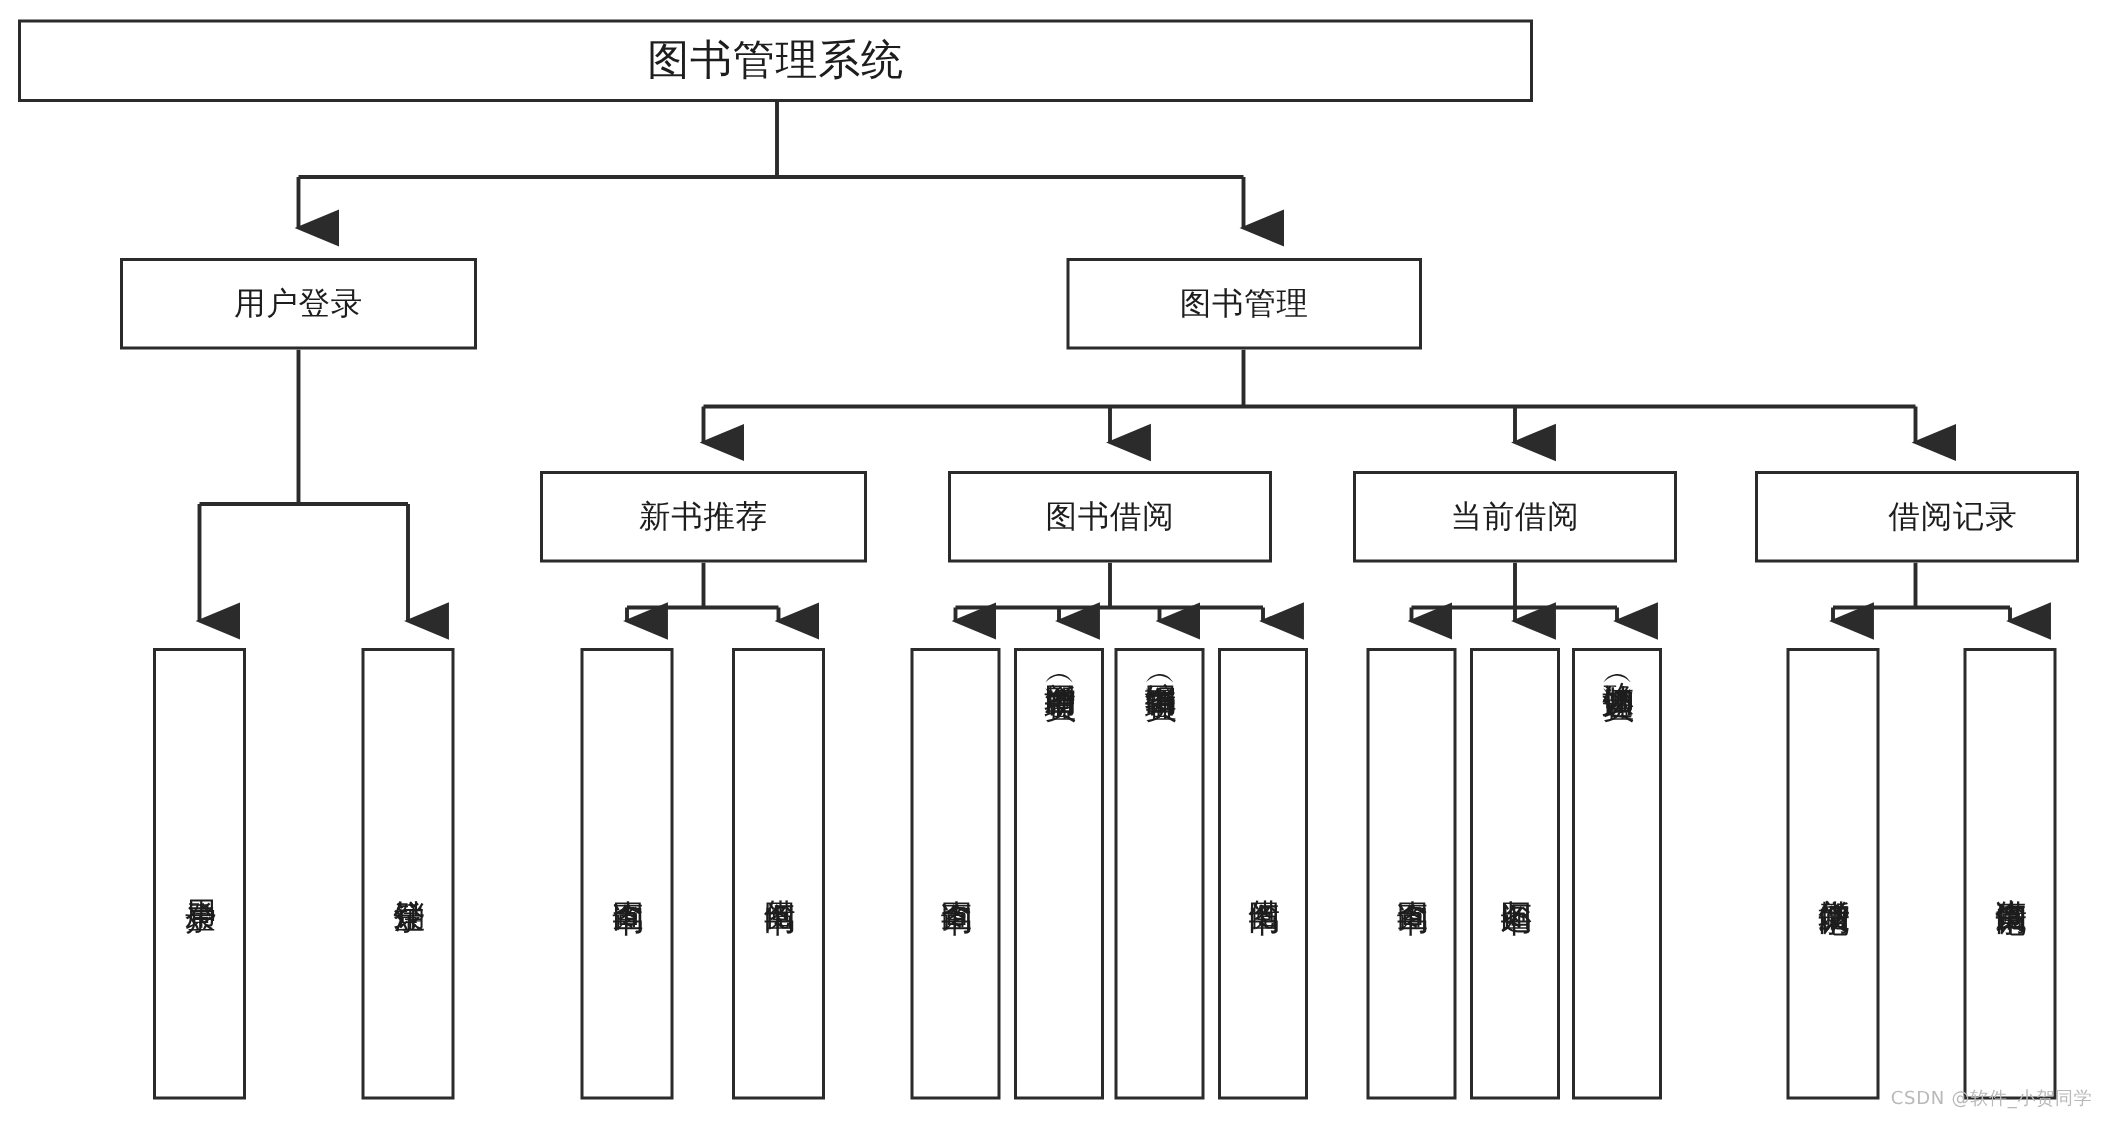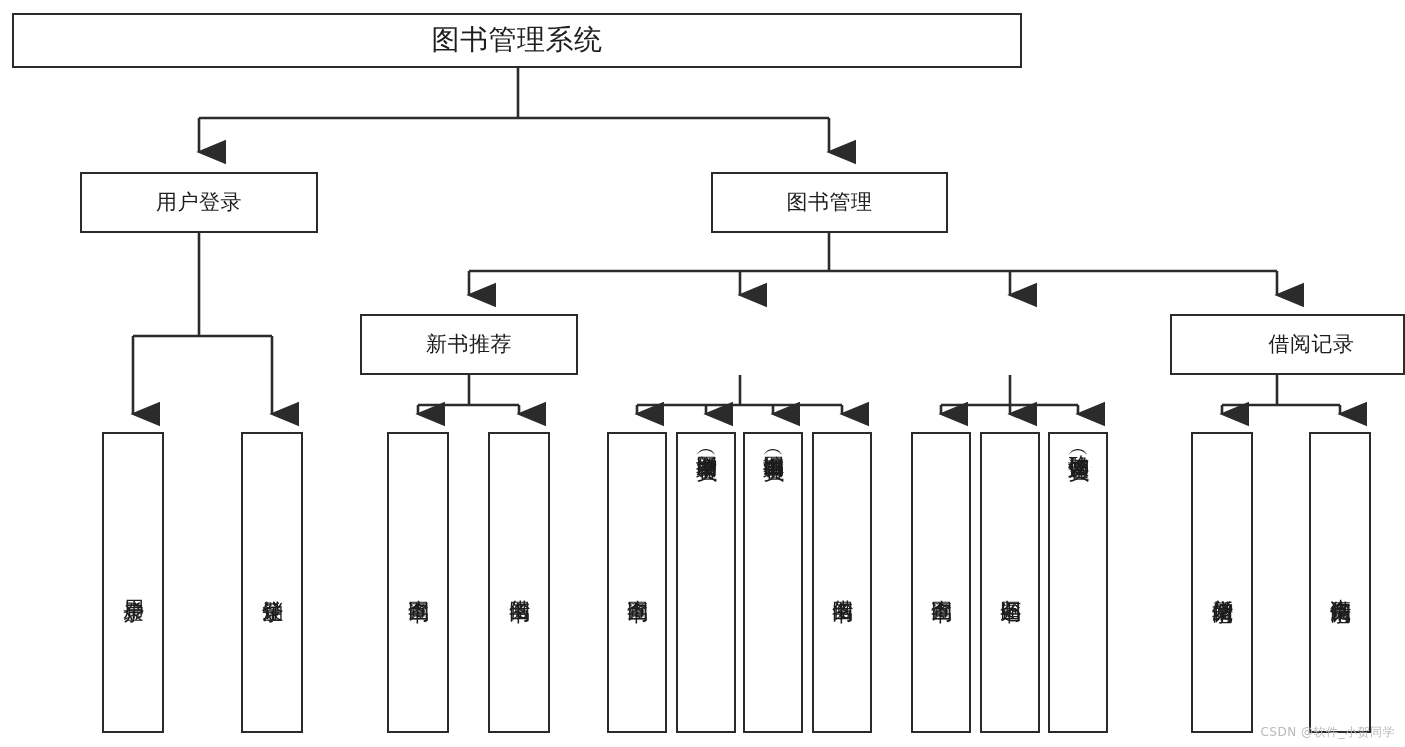--- a/index.html
+++ b/index.html
@@ -135,23 +135,29 @@
   </div>
 
   <div class="node node-h" style="left:711px; top:172px; width:237px; height:61px;">
     <span>图书管理</span>
   </div>
 
   <div class="node node-h" style="left:360px; top:314px; width:218px; height:61px;">
     <span>新书推荐</span>
   </div>
 
-
-
-  <div class="node node-h" style="left:1170px; top:314px; width:235px; height:61px;padding-left:48px;">
+  <div class="node node-h" style="left:632px; top:314px; width:216px; height:61px;">
+    <span>图书借阅</span>
+  </div>
+
+  <div class="node node-h" style="left:902px; top:314px; width:216px; height:61px;">
+    <span>当前借阅</span>
+  </div>
+
+  <div class="node node-h" style="left:1170px; top:314px; width:216px; height:61px;padding-left:48px;">
     <span>借阅记录</span>
   </div>
 
   <div class="node node-v mid" style="left:102px; top:432px; width:62px; height:301px;">
     <span class="vtext">用户登录</span>
   </div>
 
   <div class="node node-v mid" style="left:241px; top:432px; width:62px; height:301px;">
     <span class="vtext">注销登录</span>
   </div>

